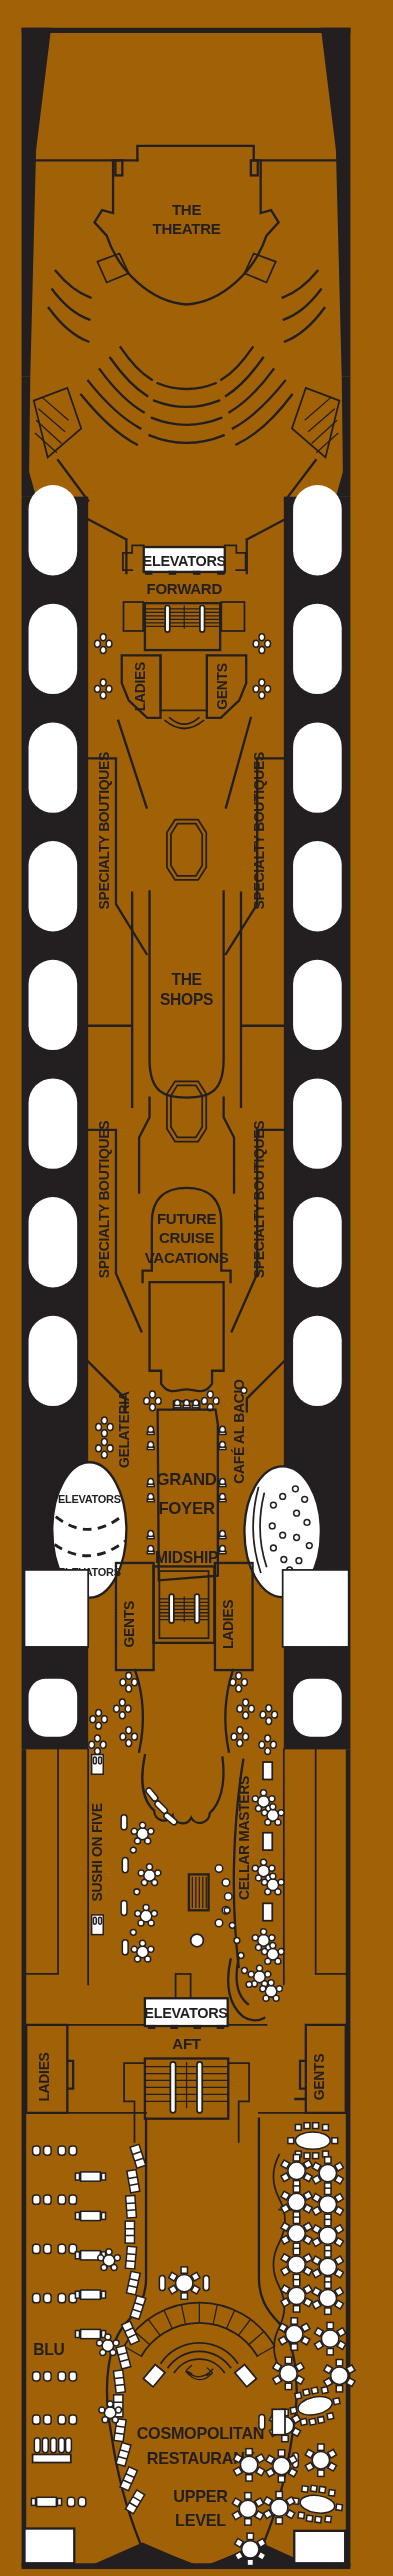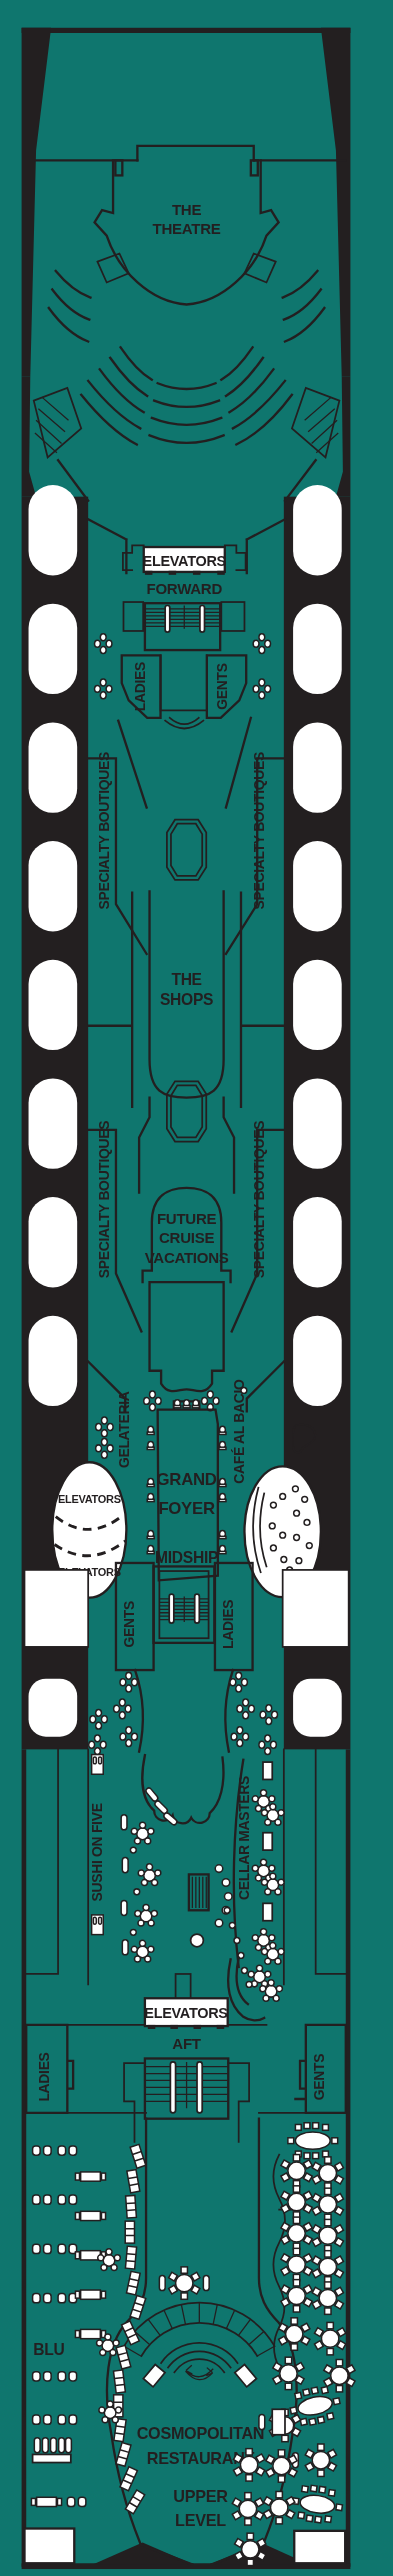--- a/index.html
+++ b/index.html
@@ -1,16 +1,16 @@
 <!DOCTYPE html>
 <html style="font-size:9.3px"><head>
 <meta charset="utf-8">
 <style>
   html,body{margin:0;padding:0;background:#ffffff;}
-  #stage{position:relative;width:394px;height:2576px;background:#0f766e;margin:0 auto;
+  #stage{position:relative;width:394px;height:2576px;background:#a16207;margin:0 auto;
          font-family:"Liberation Sans","DejaVu Sans",sans-serif;text-align:center;}
   svg{display:block}
   .w  {fill:none;stroke:#231f20;stroke-width:4;stroke-linecap:square;stroke-linejoin:miter;}
   .w3 {fill:none;stroke:#231f20;stroke-width:3;stroke-linecap:square;}
   .w2 {fill:none;stroke:#231f20;stroke-width:2.2;}
   .blk{fill:#231f20;stroke:none;}
   .wt {fill:#ffffff;stroke:none;}
   .wf {fill:#ffffff;stroke:#231f20;stroke-width:4;}
   .wf3{fill:#ffffff;stroke:#231f20;stroke-width:3;}
   .dash{fill:none;stroke:#231f20;stroke-width:5;stroke-dasharray:15 11;}

